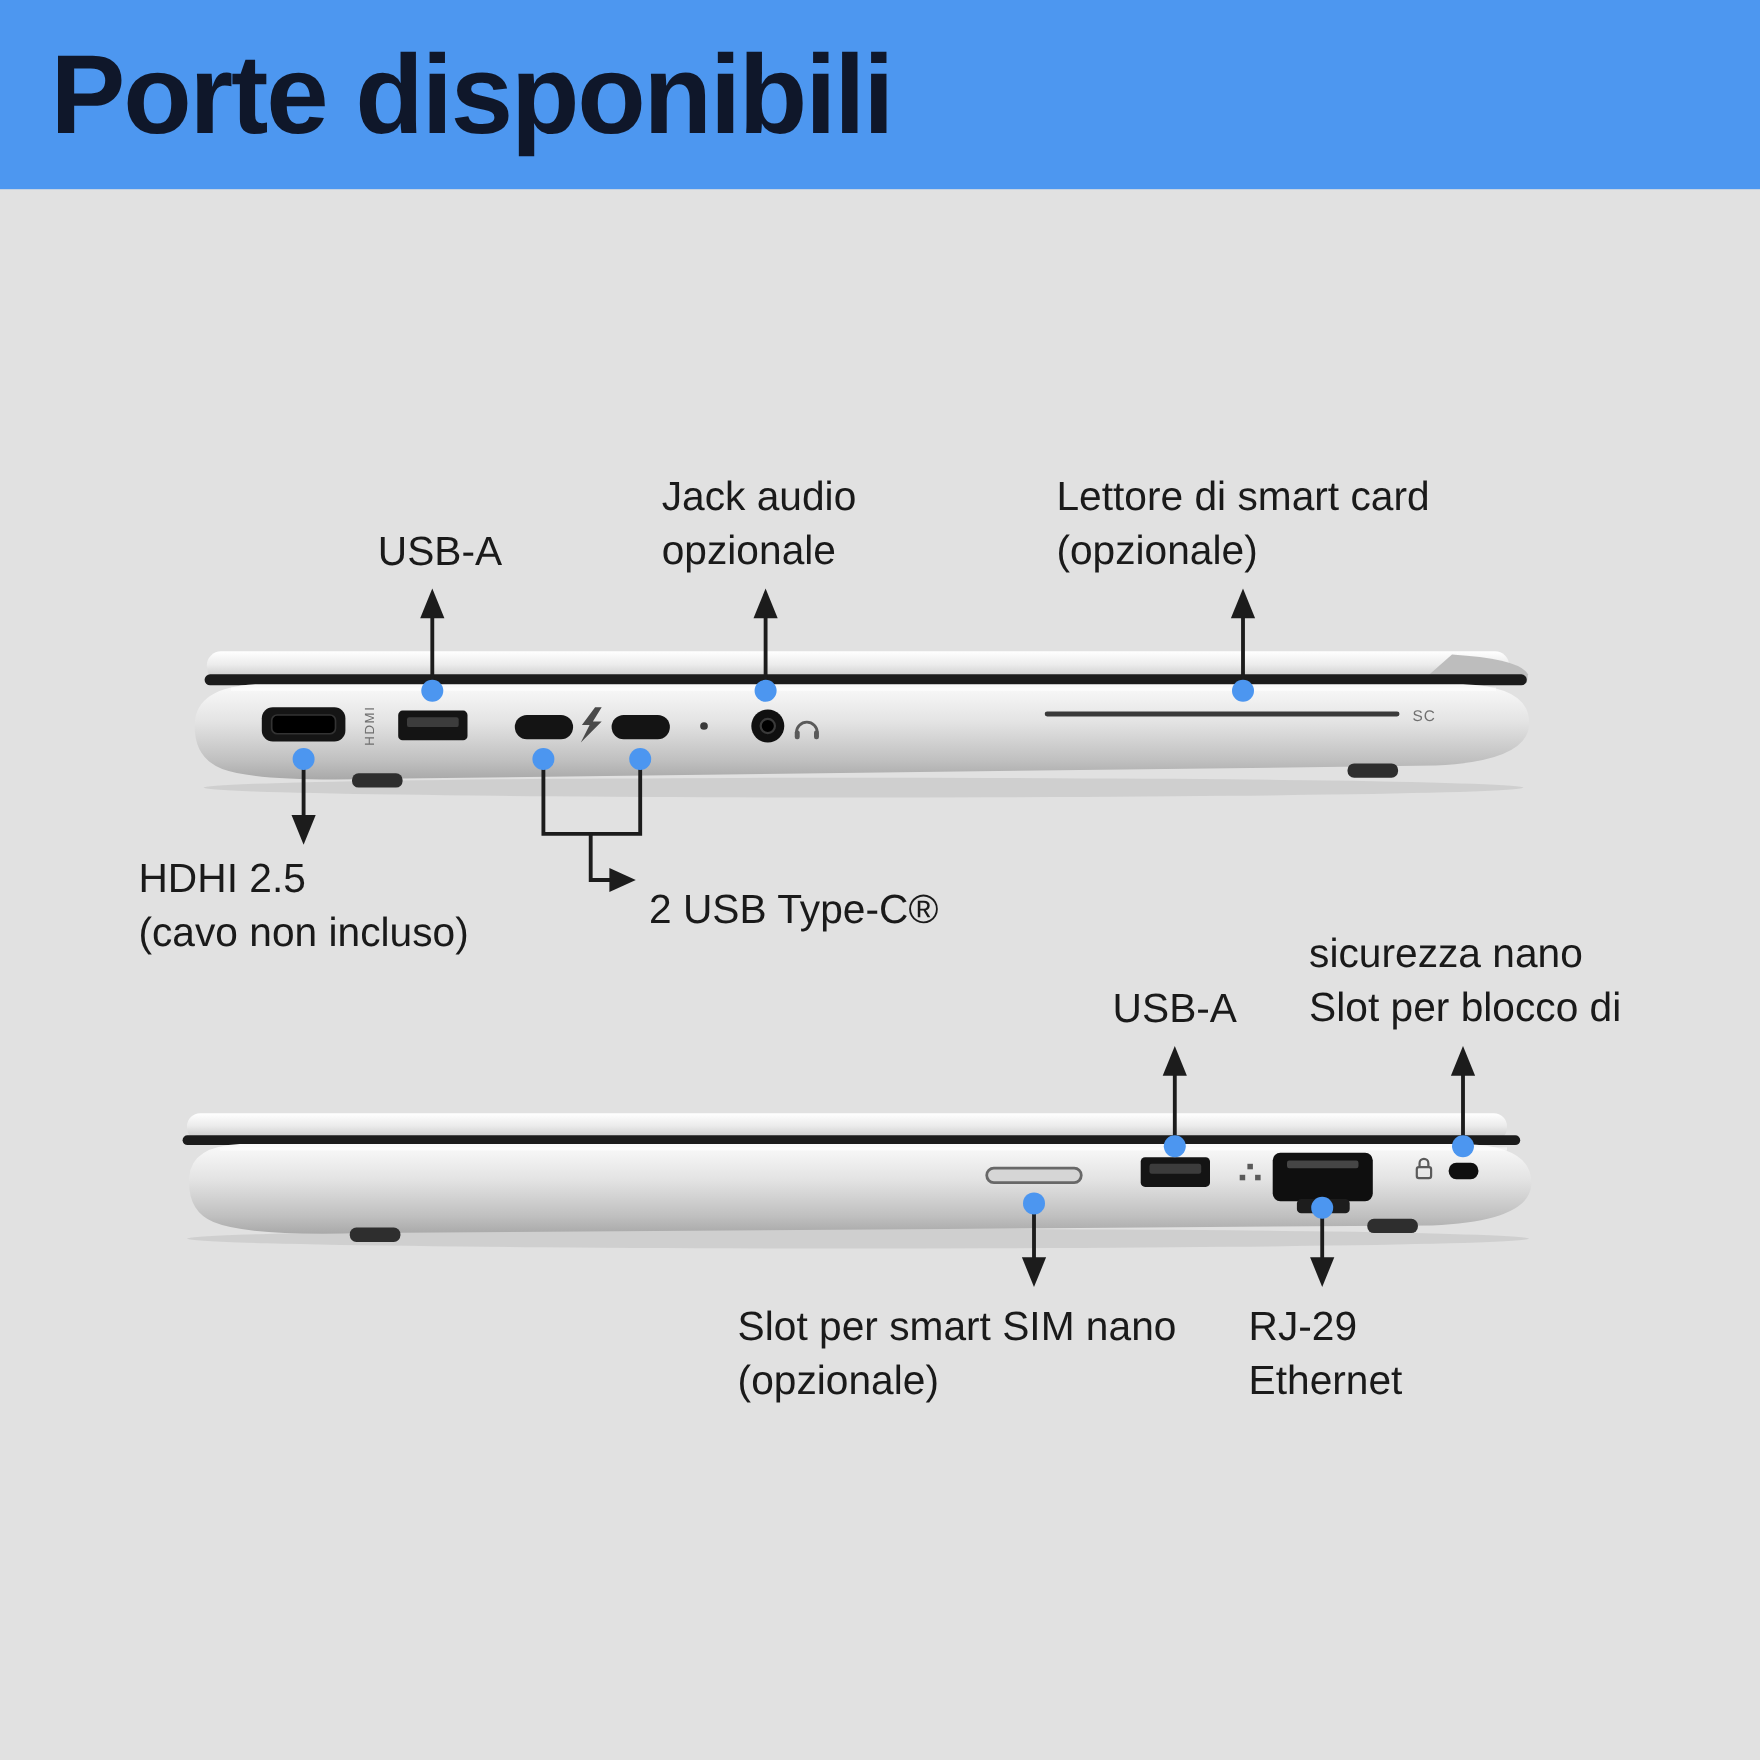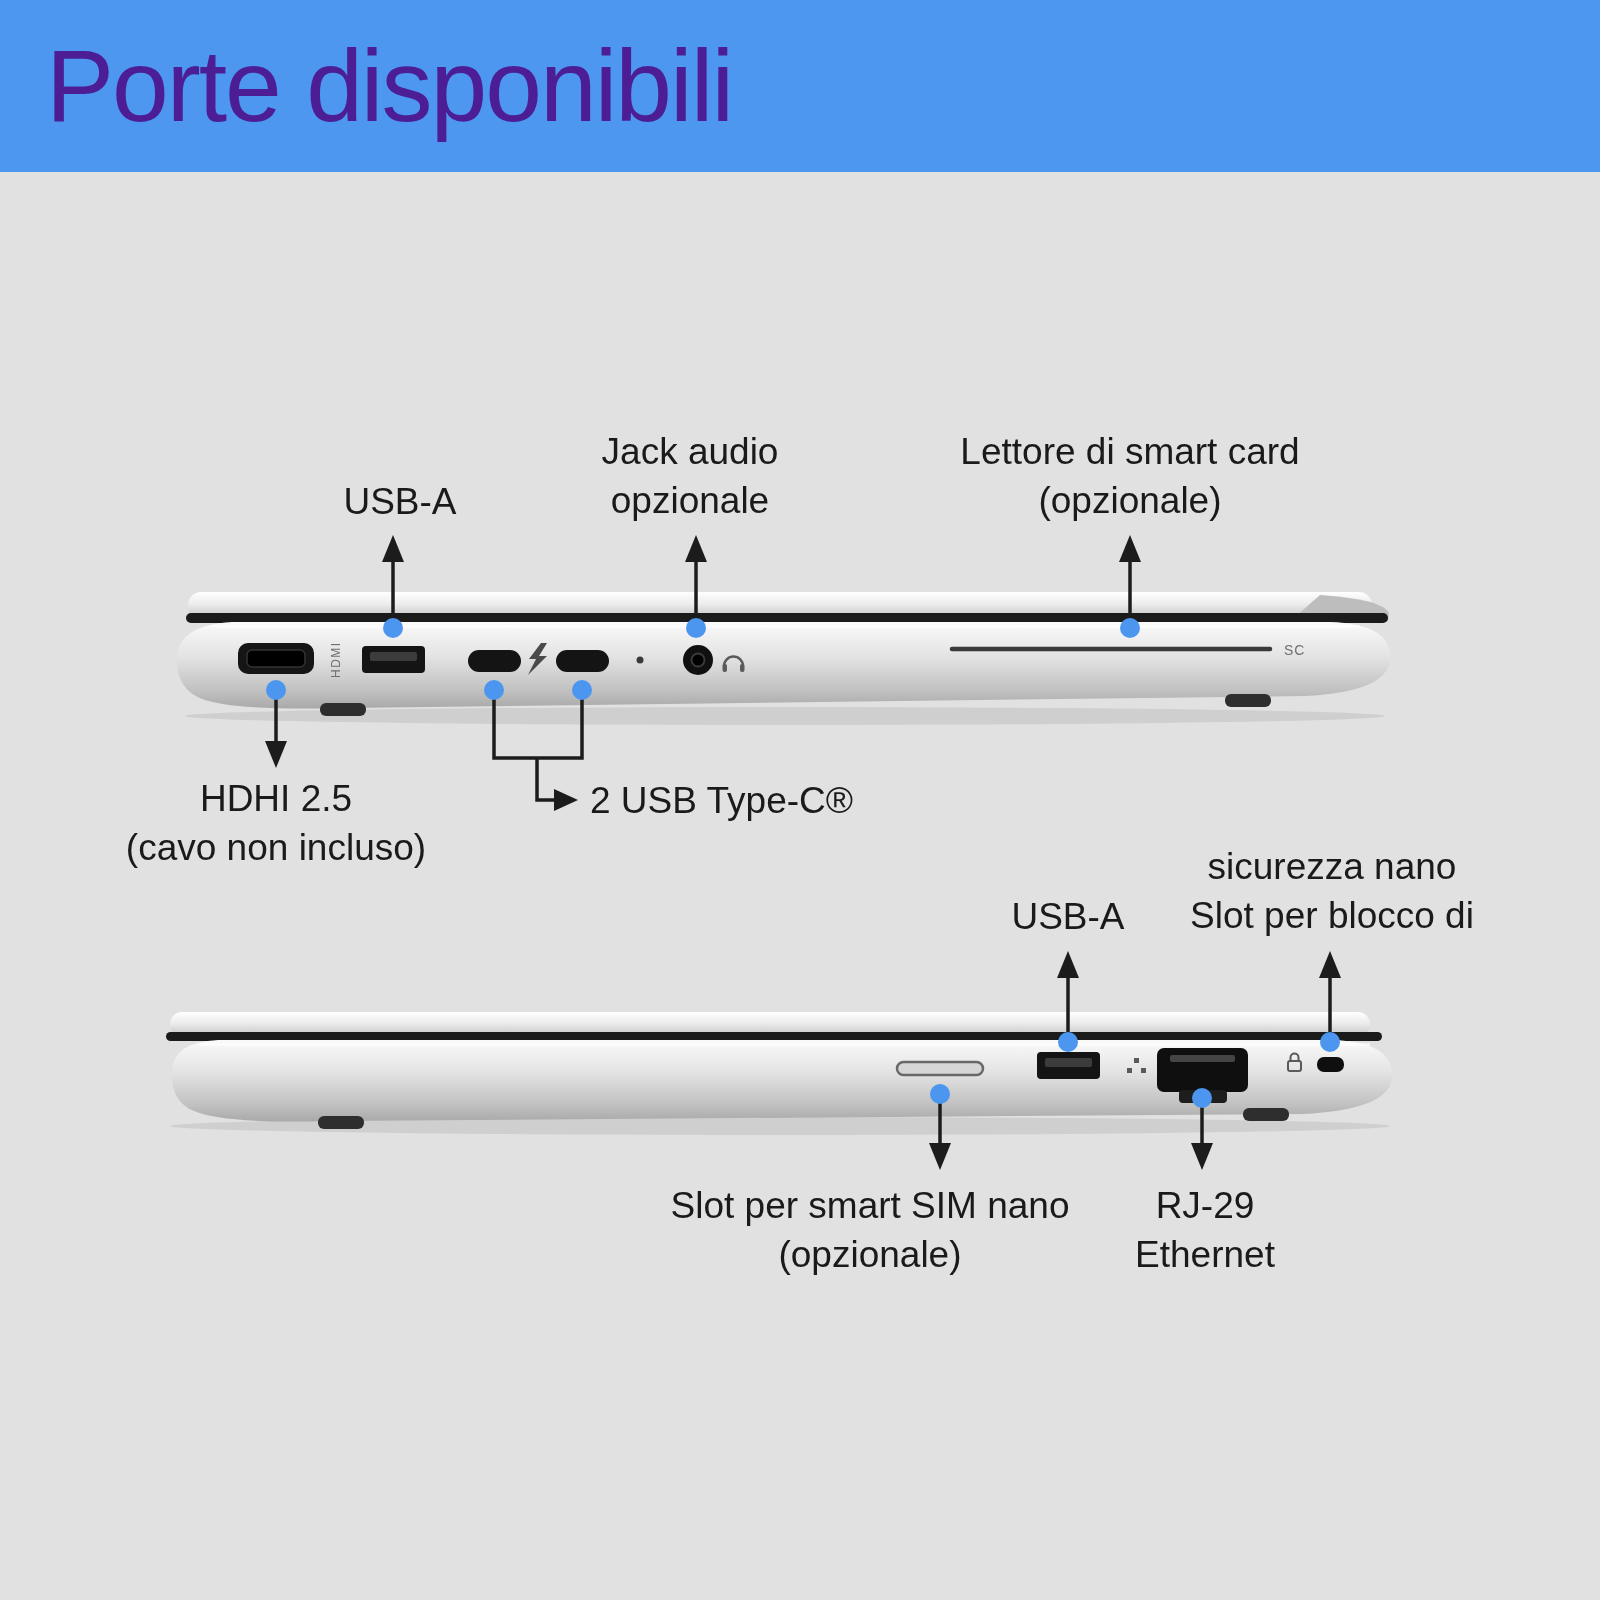--- a/index.html
+++ b/index.html
@@ -18,45 +18,46 @@
     height: 172px;
     background: #4d97f0;
     display: flex;
     align-items: center;
     box-sizing: border-box;
     padding: 0 46px;
   }
   .title {
     margin: 0;
     font-size: 102px;
-    font-weight: 400;
+    font-weight: 700;
     letter-spacing: -2px;
-    color: #4c1d95;
+    color: #0f172a;
     font-family: "Liberation Sans", sans-serif;
   }
   .art {
     position: absolute;
     left: 0; top: 0;
     width: 1600px;
     height: 1600px;
     display: block;
   }
   .art text { font-family: "Liberation Sans", sans-serif; }
   .label {
     position: absolute;
     color: #1a1a1a;
     font-size: 37px;
     line-height: 1.32;
     font-weight: 400;
-    text-align: center;
+    text-align: left;
     transform: translateX(-50%);
   }
   .label--left {
     transform: none;
     text-align: left;
+    margin-top: 26px;
   }
   .ln { display: block; white-space: nowrap; }
 </style>
 </head>
 <body>
 
 <div class="page">
 
   <header class="banner">
     <h1 class="title">Porte disponibili</h1>

